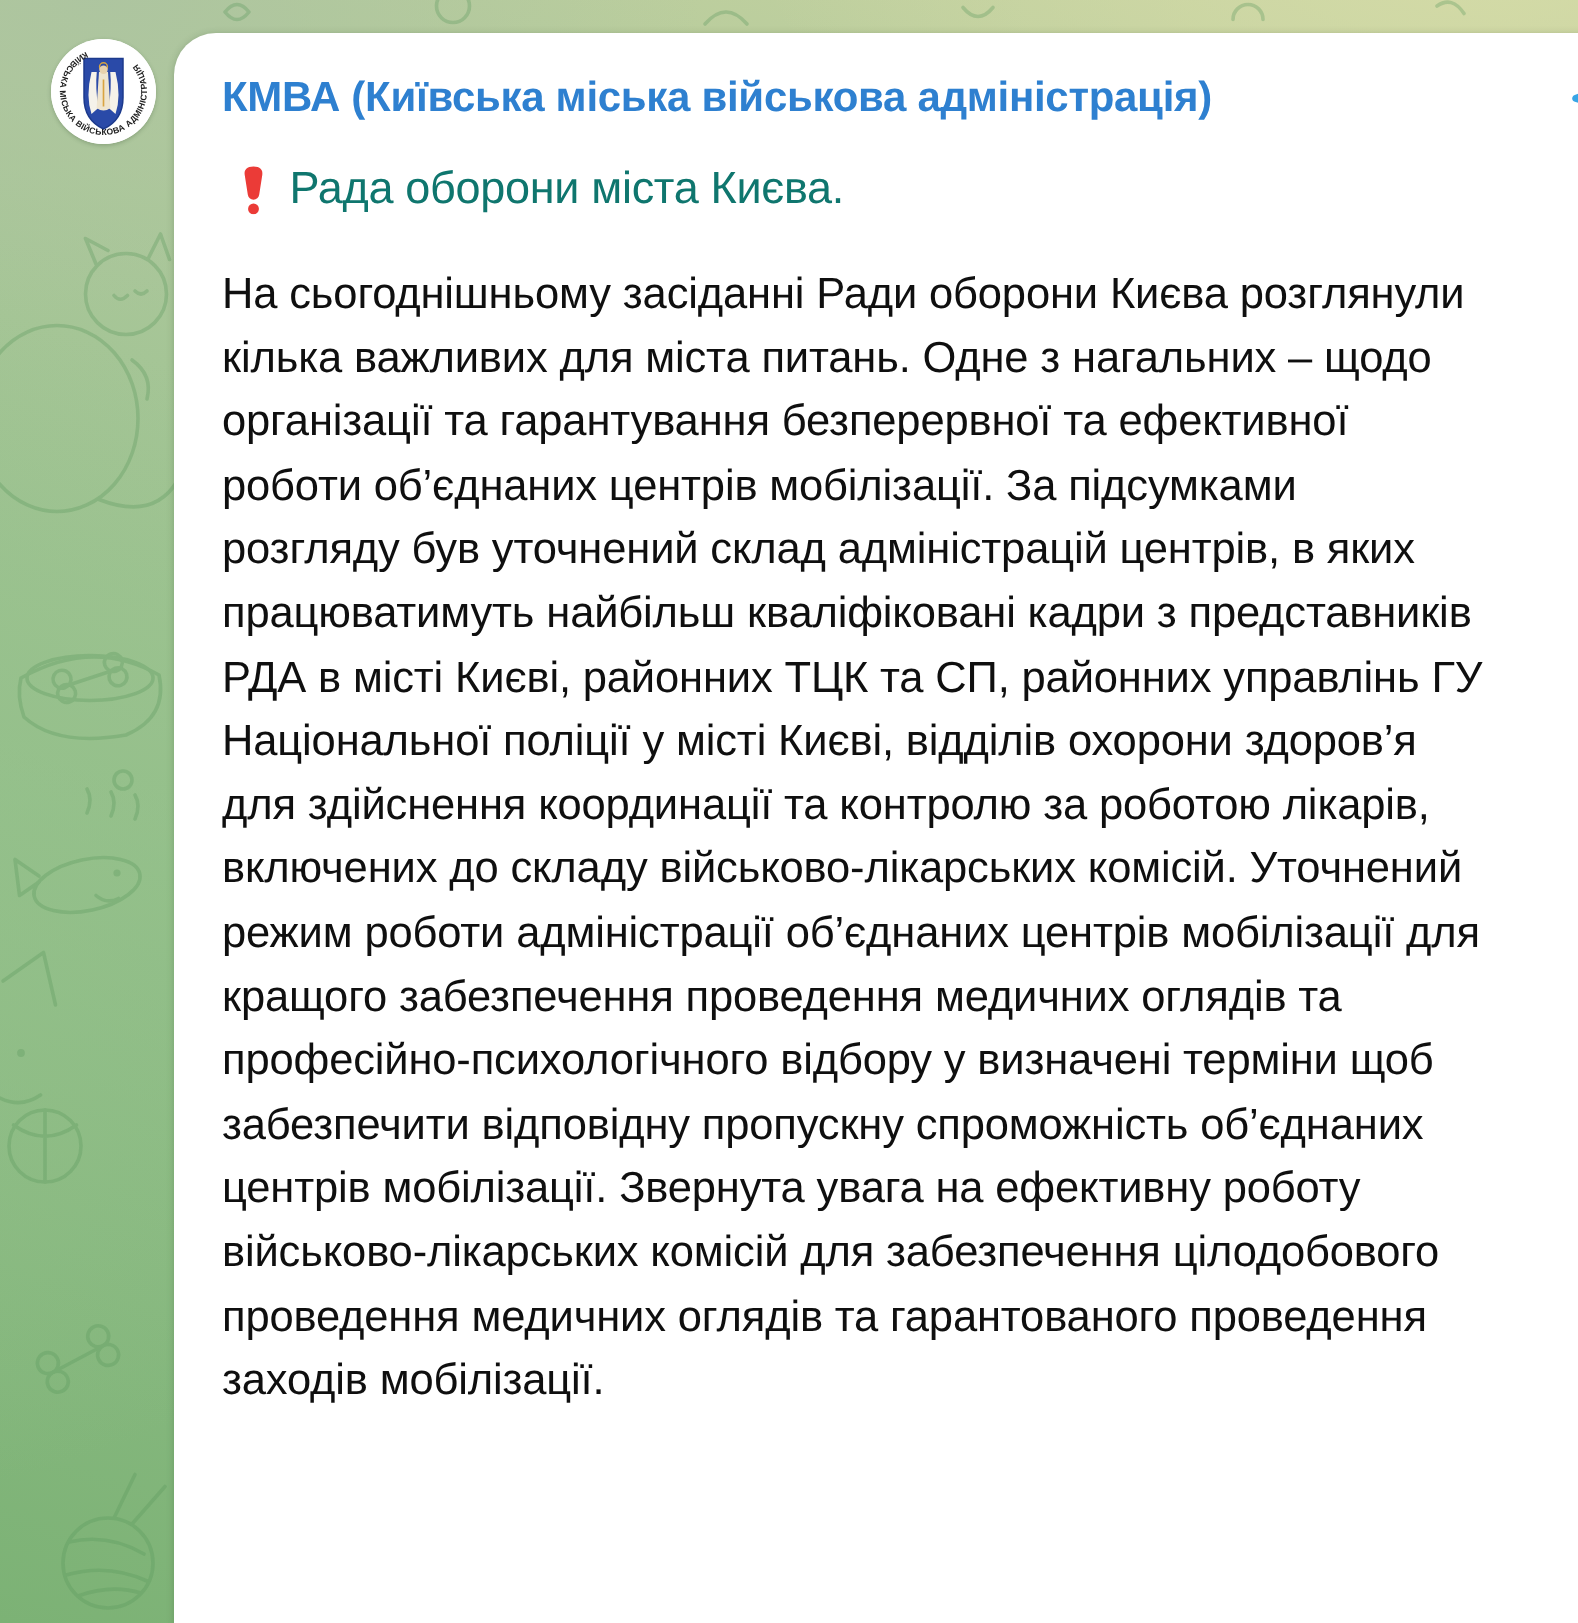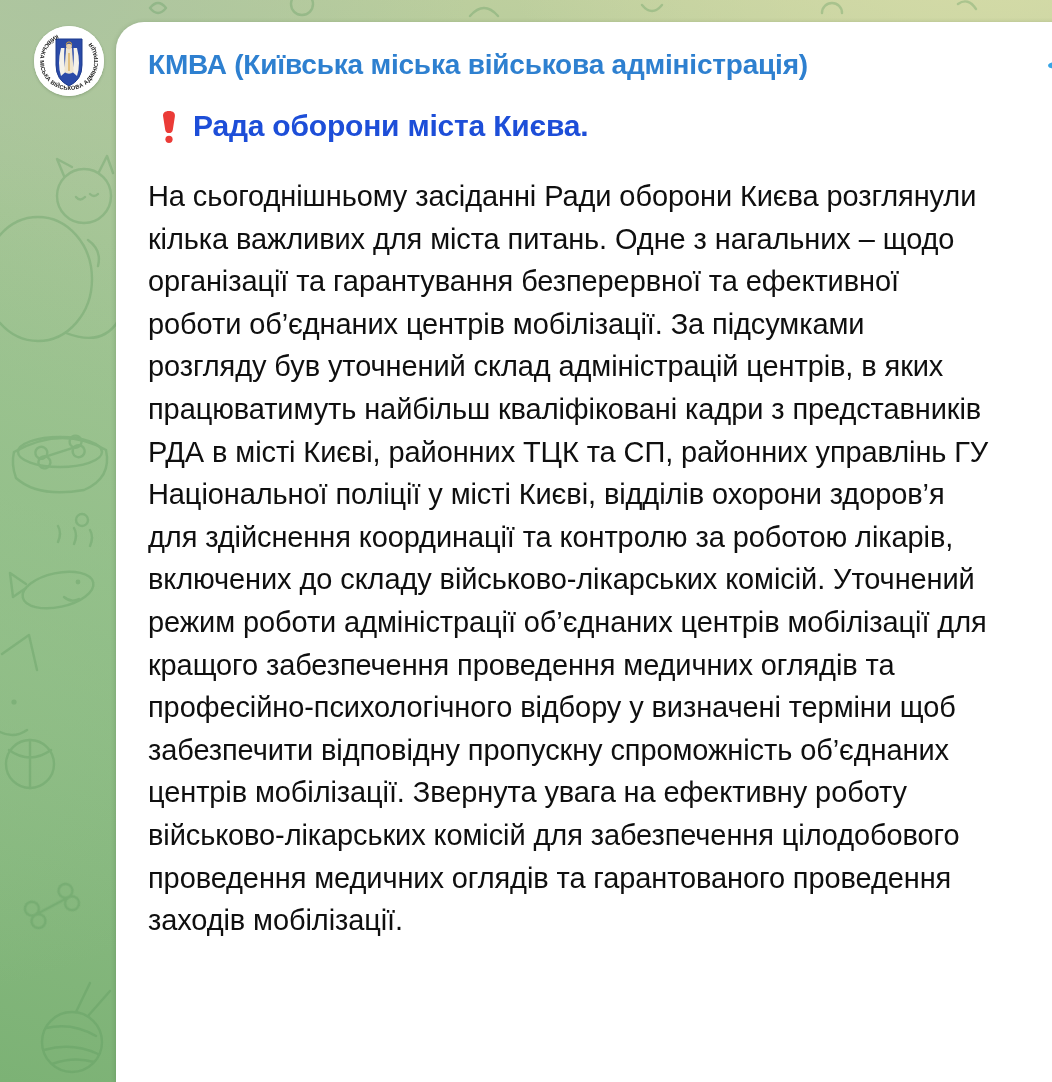--- a/index.html
+++ b/index.html
@@ -24,21 +24,21 @@
     background:#fff;box-shadow:0 1px 3px rgba(40,70,35,.28);cursor:pointer;
   }
   .avatar svg{display:block;width:70px;height:70px;}
   .header-row{display:flex;align-items:flex-start;}
   .channel-name{
     flex:1;font-size:28px;font-weight:700;color:#2e80d0;
     line-height:34px;letter-spacing:-.2px;white-space:nowrap;overflow:hidden;cursor:pointer;
   }
   .plane{flex:0 0 auto;margin:-2px 2px 0 12px;cursor:pointer;}
   .headline-row{display:flex;align-items:center;gap:13px;margin:16px 0 0 10px;}
-  .headline{font-size:30px;font-weight:700;color:#1d4ed8;letter-spacing:-.2px;}
+  .headline{font-size:30px;font-weight:400;color:#0f766e;letter-spacing:-.2px;}
   .excl{flex:0 0 auto;display:block;margin-top:2px;}
   .post-body{
     margin-top:32px;font-size:29px;line-height:42.6px;color:#0f0f0f;
     letter-spacing:-.1px;max-width:842px;
   }
   .ring-text{font-size:5.7px;font-weight:700;letter-spacing:.25px;fill:#1d1d1d;}
 </style>
 </head>
 <body>
 

